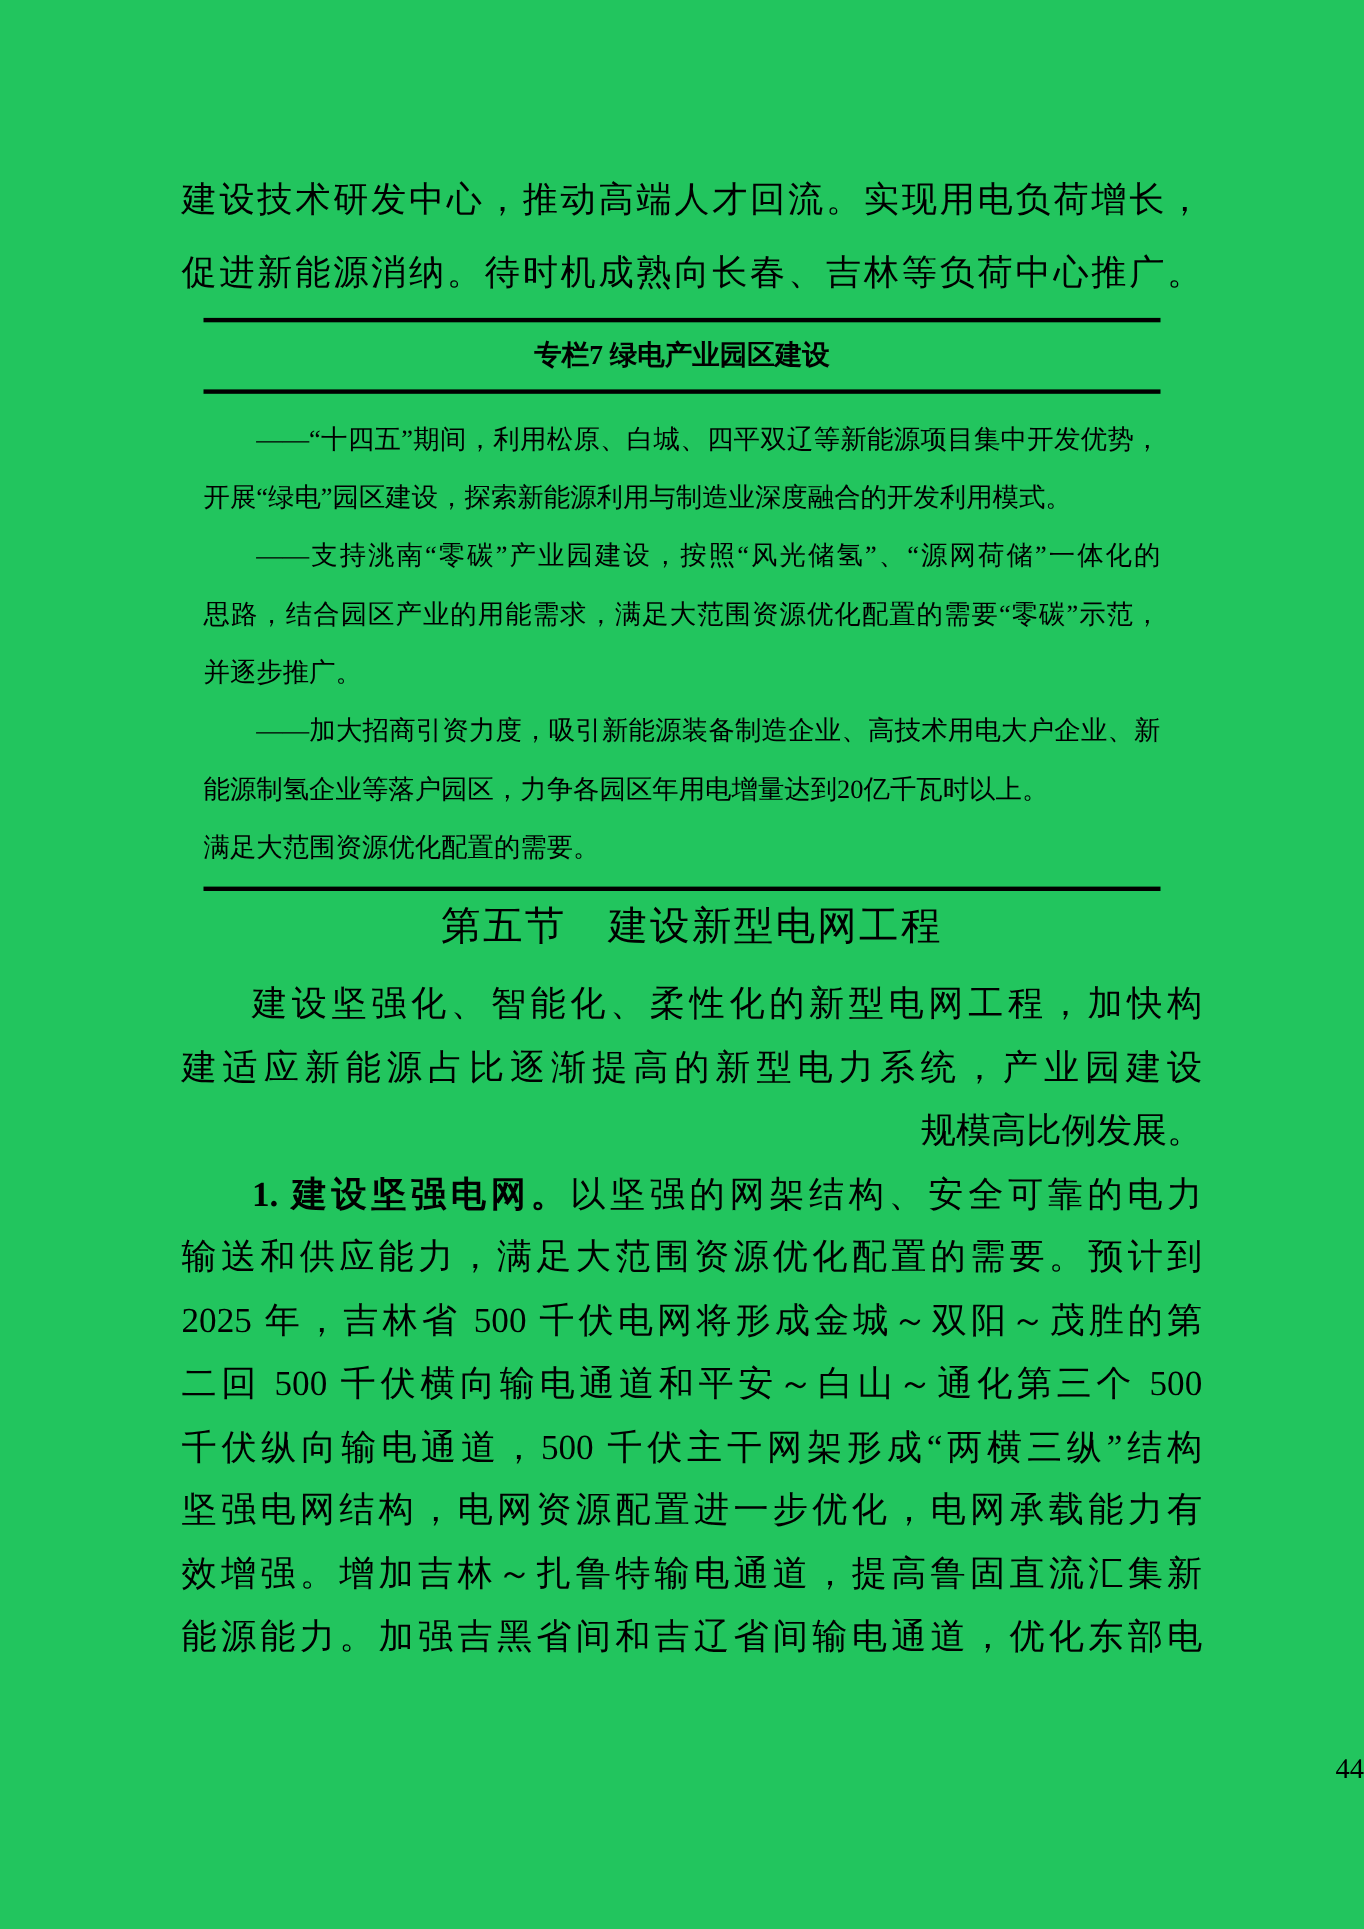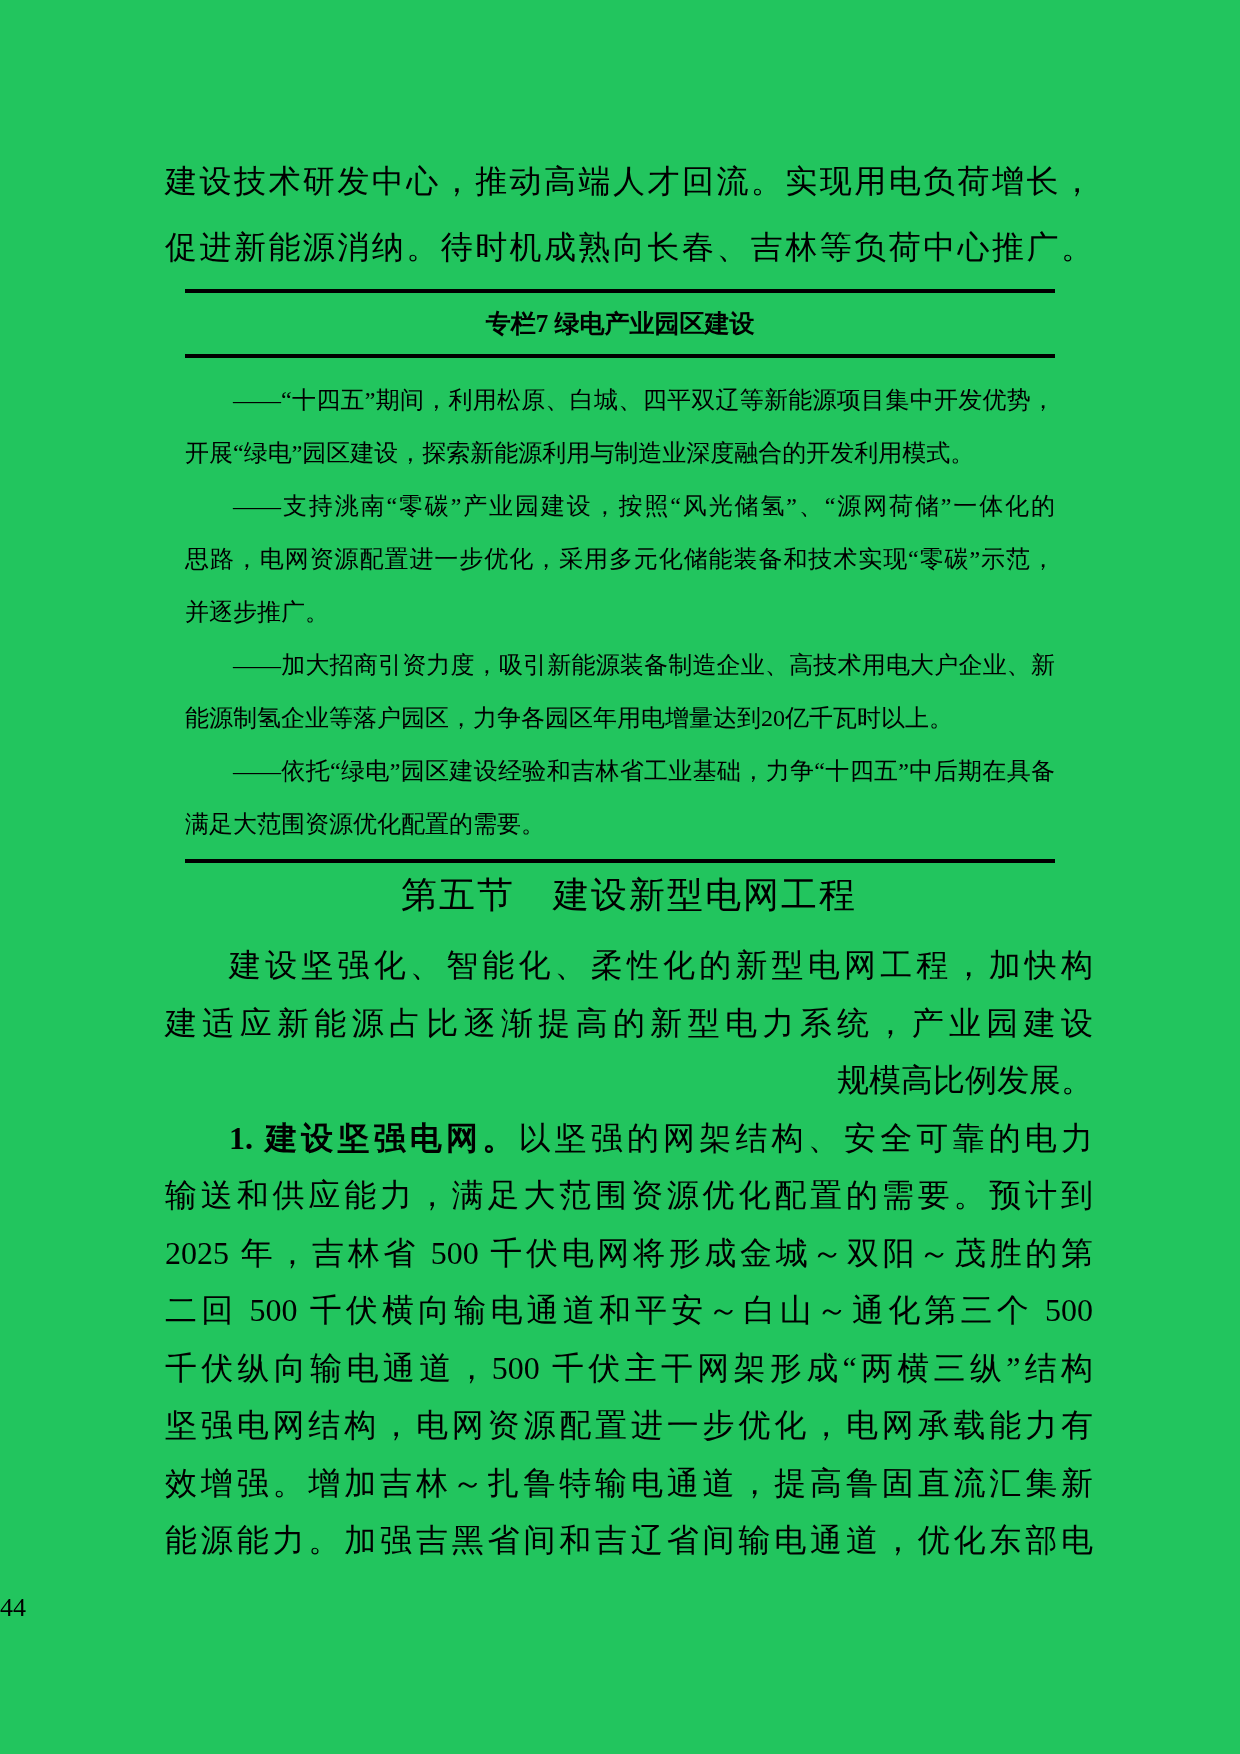--- a/index.html
+++ b/index.html
@@ -69,21 +69,21 @@
     letter-spacing: 2px;
   }
   .paraA { margin-top: 19px; }
   .lead-bold { font-weight: bold; }
 
   .page-number {
     position: absolute;
     top: 1593px;
     left: 0;
     width: 100%;
-    text-align: left;
+    text-align: right;
     font-size: 26px;
   }
 </style>
 </head>
 <body>
 
 <div class="page">
   <div class="content">
 
     <div class="intro">
@@ -93,29 +93,28 @@
 
     <div class="panel">
       <div class="panel-title">专栏7 绿电产业园区建设</div>
       <div class="panel-body">
         <div>
           <div class="xl ind jl">——“十四五”期间，利用松原、白城、四平双辽等新能源项目集中开发优势，</div>
           <div class="xl">开展“绿电”园区建设，探索新能源利用与制造业深度融合的开发利用模式。</div>
         </div>
         <div>
           <div class="xl ind jl">——支持洮南“零碳”产业园建设，按照“风光储氢”、“源网荷储”一体化的</div>
-          <div class="xl jl">思路，电网资源配置进一步优化，采用多元化储能装备和技术实现“零碳”示范，</div>
+          <div class="xl jl">思路，结合园区产业的用能需求，满足大范围资源优化配置的需要“零碳”示范，</div>
           <div class="xl">并逐步推广。</div>
         </div>
         <div>
           <div class="xl ind jl">——加大招商引资力度，吸引新能源装备制造企业、高技术用电大户企业、新</div>
           <div class="xl">能源制氢企业等落户园区，力争各园区年用电增量达到20亿千瓦时以上。</div>
         </div>
         <div>
-          <div class="xl ind jl">——依托“绿电”园区建设经验和吉林省工业基础，力争“十四五”中后期在具备</div>
           <div class="xl">满足大范围资源优化配置的需要。</div>
         </div>
       </div>
     </div>
 
     <h2 class="sec-heading">第五节　建设新型电网工程</h2>
 
     <div class="paraA">
       <div class="bl ind jl">建设坚强化、智能化、柔性化的新型电网工程，加快构</div>
       <div class="bl jl">建适应新能源占比逐渐提高的新型电力系统，产业园建设</div>

